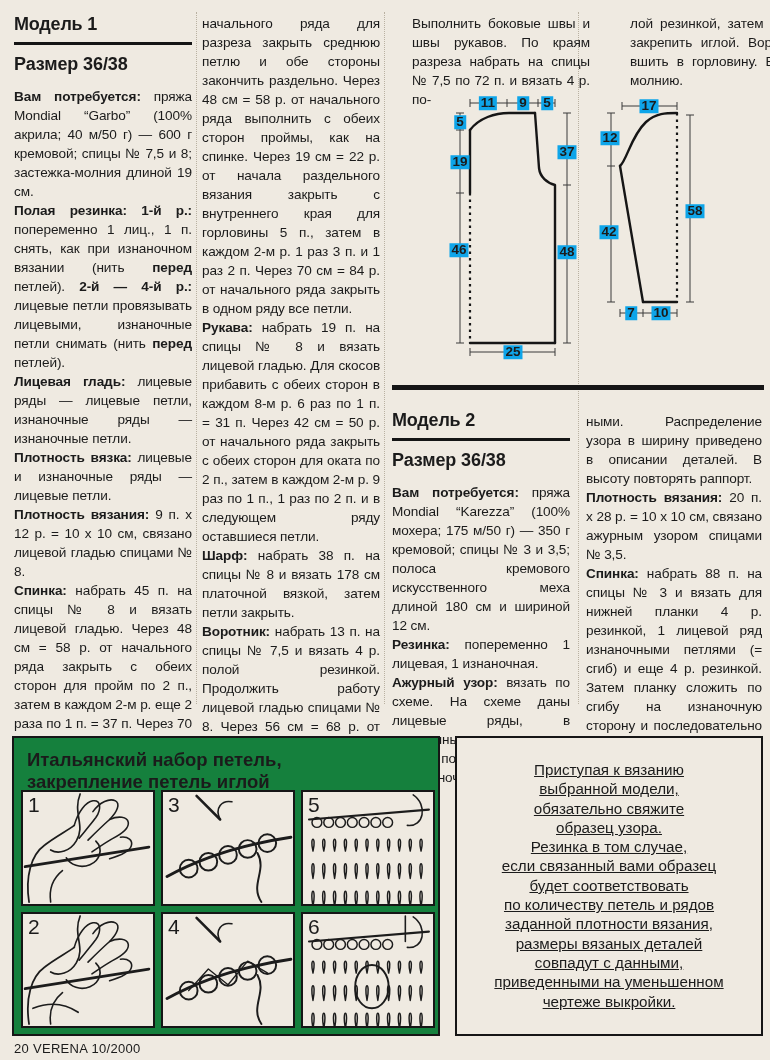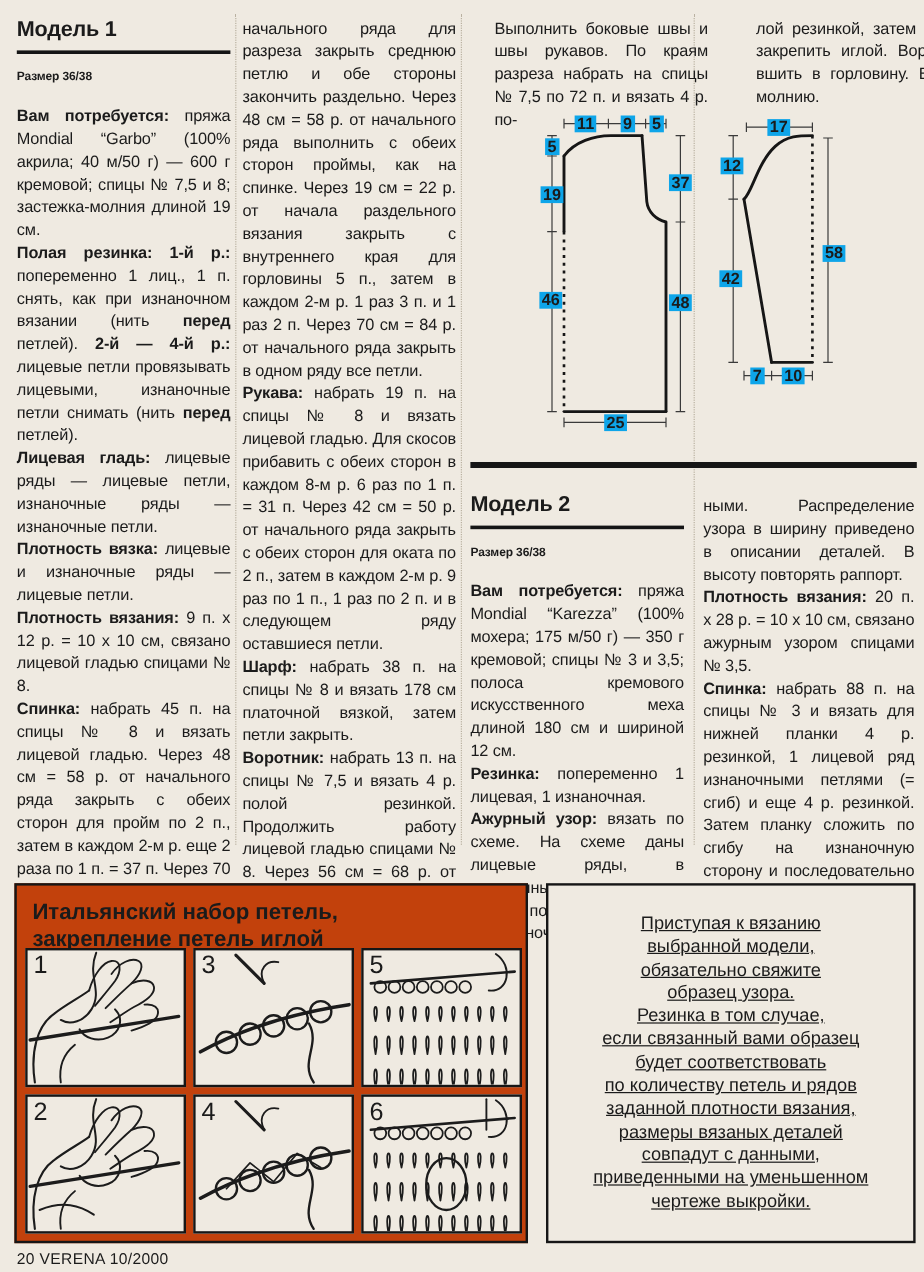--- a/index.html
+++ b/index.html
@@ -3,31 +3,31 @@
 <meta charset="utf-8">
 <style>
   html,body{margin:0;padding:0;background:#d8d3c8;}
   .page{position:relative;width:770px;height:1060px;background:#efeae1;
         font-family:"Liberation Sans",sans-serif;color:#1b1b1b;overflow:hidden;}
   .col{position:absolute;text-align:justify;font-size:13.6px;line-height:19px;letter-spacing:-0.1px;}
   .para{margin:0;}
   .para b{font-weight:700;}
   .h-title{font-size:18px;font-weight:700;line-height:25px;letter-spacing:-0.2px;
            border-bottom:3px solid #151515;padding-bottom:5px;margin:0 0 10px 0;text-align:left;}
-  .size-line{font-weight:700;font-size:10px;margin:0 0 13px 0;text-align:left;}
+  .size-line{font-weight:700;font-size:18px;margin:0 0 13px 0;text-align:left;}
   .vsep{position:absolute;top:12px;height:692px;width:0;border-left:1px dotted #b9b1a1;}
   .rule-thick{position:absolute;left:392px;top:385px;width:372px;height:5px;background:#161616;}
   
   .diagram{position:absolute;width:140px;height:280px;}
   .diagram svg{position:absolute;left:0;top:0;}
   .dim{position:absolute;transform:translate(-50%,-50%);font-size:13.5px;font-weight:700;
        background:#0ea5e9;padding:0 2px;line-height:1;white-space:nowrap;}
   
   .howto-box{position:absolute;left:12px;top:736px;width:428px;height:300px;
-             border:2.5px solid #161616;box-sizing:border-box;background:#c2410c;}
+             border:2.5px solid #161616;box-sizing:border-box;background:#15803d;}
   .howto-title{font-size:18.5px;font-weight:700;line-height:22px;margin:11px 0 0 13px;text-align:left;}
   .panels{position:absolute;left:7px;top:52px;display:grid;
           grid-template-columns:repeat(3,134px);grid-auto-rows:116px;gap:6px;}
   .panel{position:relative;border:2px solid #161616;box-sizing:border-box;background:#efeae1;overflow:hidden;}
   .panel-num{position:absolute;left:5px;top:1px;font-size:21px;font-weight:500;z-index:2;}
   .panel svg{position:absolute;left:0;top:0;width:100%;height:100%;}
   
   .note-box{position:absolute;left:455px;top:736px;width:308px;height:300px;
             border:2.5px solid #161616;box-sizing:border-box;padding-top:22px;background:#efeae1;}
   .note-line{text-align:center;font-size:15.2px;line-height:19.3px;text-decoration:underline;}

